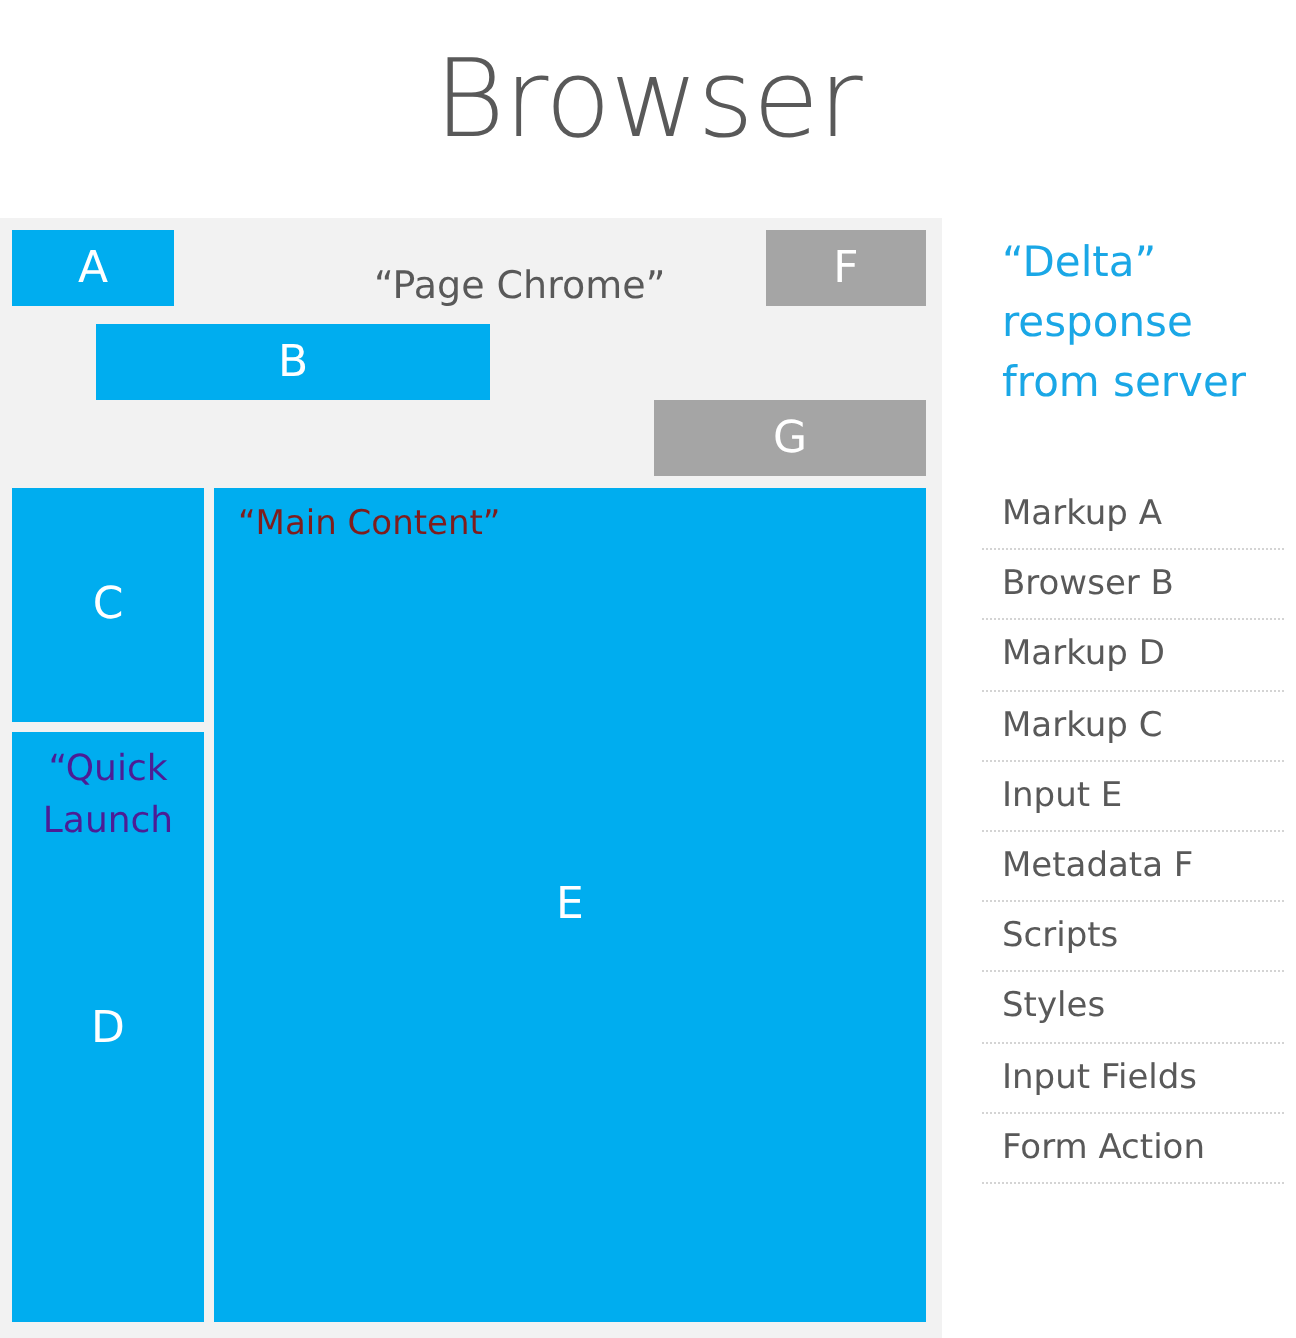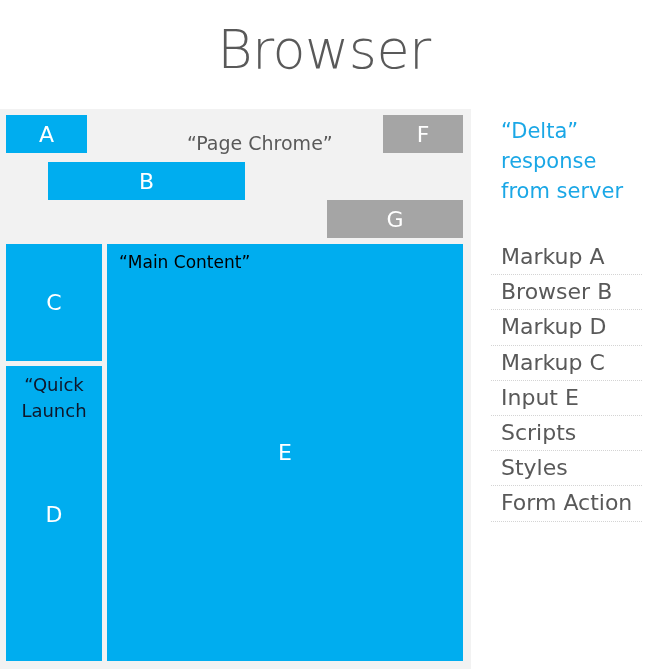--- a/index.html
+++ b/index.html
@@ -20,40 +20,40 @@
     .box {
       position: absolute; color: #ffffff; display: flex; align-items: center;
       justify-content: center; font-size: 22px; box-sizing: border-box;
     }
     .blue { background: #00adef; }
     .gray { background: #a5a5a5; }
     .chrome-label {
       position: absolute; left: 158px; top: 132px; font-size: 19px; color: #595959; margin-left: 29px;
     }
     .main-label {
-      position: absolute; left: 12px; top: 8px; font-size: 17px; color: #000000;
+      position: absolute; left: 12px; top: 8px; font-size: 17px; color: #7f1d1d;
     }
     .quick-label {
       position: absolute; left: 0; top: 6px; width: 96px; text-align: center;
-      font-size: 18px; line-height: 26px; color: #0f172a;
+      font-size: 18px; line-height: 26px; color: #4c1d95;
     }
     .d-letter {
       position: absolute; left: 0; top: 136px; width: 96px; text-align: center;
       font-size: 22px; color: #fff;
     }
     .delta-head {
       position: absolute; left: 501px; top: 116px; font-size: 21px; line-height: 30px;
       color: #1aa7e6;
     }
     .delta-list {
       position: absolute; left: 491px; top: 240px; width: 151px; margin: 0; padding: 0;
       list-style: none;
     }
     .delta-list li {
-      height: 35.2px; line-height: 34px; padding-left: 10px; font-size: 22px;
+      height: 35.2px; line-height: 34px; padding-left: 10px; font-size: 17px;
       color: #595959; border-bottom: 1px dotted #d4d4d4; box-sizing: border-box;
       white-space: nowrap;
     }
   </style>
 </head>
 <body>
 
 <div class="title">Browser</div>
 
 <div class="browser-panel"></div>
@@ -95,16 +95,18 @@
   <div>response</div>
   <div>from server</div>
 </div>
 
 <ul class="delta-list">
   <li>Markup A</li>
   <li>Browser B</li>
   <li>Markup D</li>
   <li>Markup C</li>
   <li>Input E</li>
+  <li>Metadata F</li>
   <li>Scripts</li>
   <li>Styles</li>
+  <li>Input Fields</li>
   <li>Form Action</li>
 </ul>
 
 </body></html>

